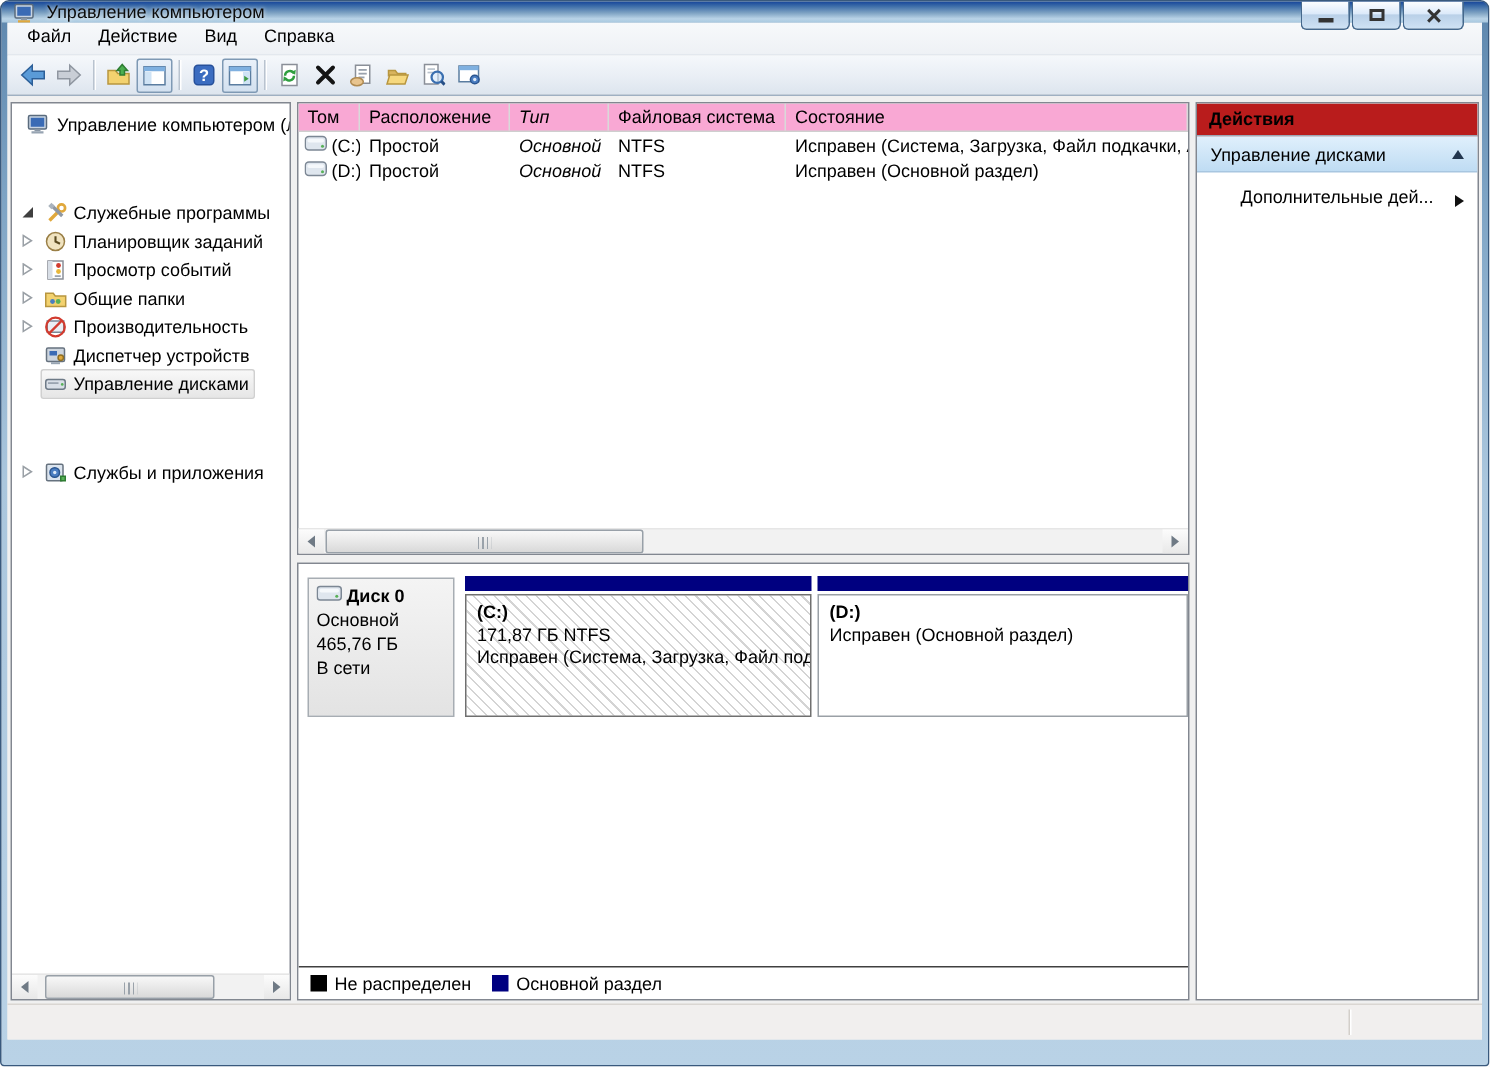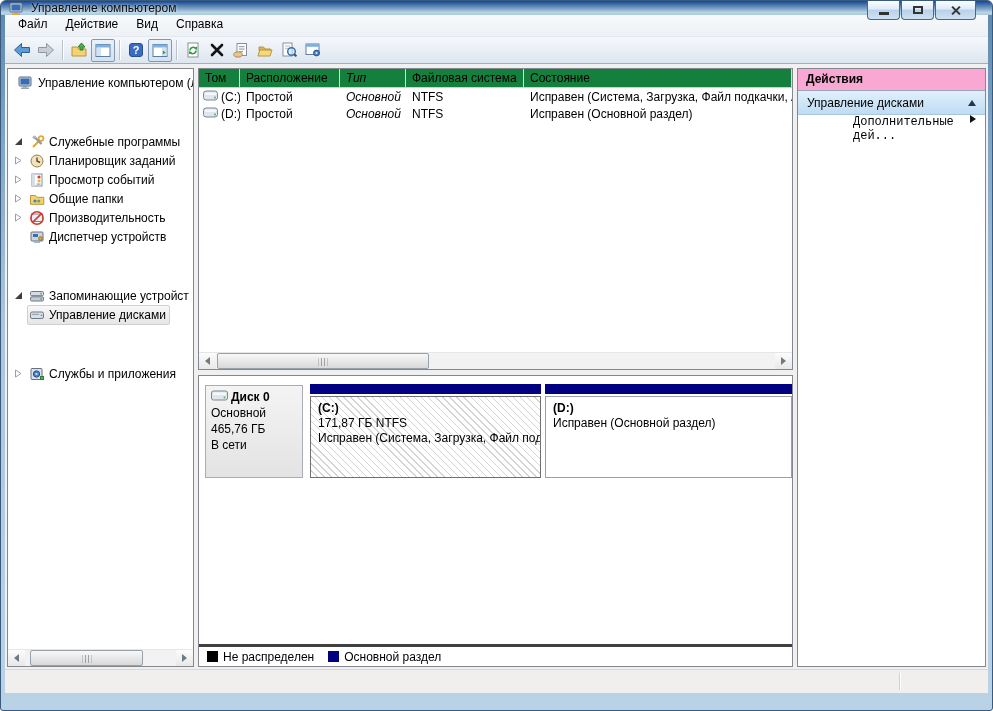--- a/index.html
+++ b/index.html
@@ -54,21 +54,21 @@
   .row-inner { display:inline-flex; align-items:center; gap:4px; padding:1px 3px 1px 1px; border:1px solid transparent; }
   .row-inner.tsel { background:linear-gradient(#f8f8f8,#e6e6e6); border:1px solid #d0d0d0; border-radius:2px; }
   .ticon { width:16px; height:16px; flex:none; display:inline-flex; }
 
   
   .middle { width:595px; display:flex; flex-direction:column; gap:5px; }
   .vol-pane { height:302px; }
   .disk-pane { height:292px; }
 
   
-  .vhead { display:flex; height:19px; border-bottom:1px solid #cfcfcf; background:#15803d; }
+  .vhead { display:flex; height:19px; border-bottom:1px solid #cfcfcf; background:#f9a8d4; }
   .vhead .cell { border-right:1px solid #d9d9d9; padding:2px 0 0 6px; white-space:nowrap; overflow:hidden; cursor:pointer; }
   .vrow { display:flex; height:17px; align-items:center; white-space:nowrap; cursor:default; }
   .vrow .cell { padding-left:6px; overflow:hidden; }
   .c-vol{width:41px;} .c-lay{width:100px;} .c-typ{width:66px;font-style:italic;} .c-fs{width:118px;} .c-st{flex:1;}
   .vrow .c-vol { display:flex; align-items:center; gap:3px; padding-left:4px; }
 
   
   .hscroll { position:absolute; left:0; right:0; bottom:0; height:17px; background:#f2f2f2; border-top:1px solid #e6e6e6; }
   .sarrow { position:absolute; top:0; width:17px; height:16px; display:flex; align-items:center; justify-content:center;
     background:linear-gradient(#fcfcfc,#e8e8e8); cursor:pointer; }
@@ -88,33 +88,33 @@
     background:linear-gradient(#f4f4f4,#e3e3e3); border:1px solid #a7adb3; padding:3px 5px; line-height:16px; }
   .disk-info .dname { display:flex; align-items:center; gap:3px; font-weight:bold; }
   .part { position:absolute; top:0; height:94px; }
   .part-c { left:105px; width:231px; } .part-d { left:340px; width:247px; }
   .part-bar { height:10px; width:100%; }
   .part-body { margin-top:2px; height:82px; background:#fff; border:1px solid #9aa0a6; padding:4px 7px; line-height:15px;
     white-space:nowrap; overflow:hidden; }
   .part-body.hatch { border:1px solid #707070;
     background:repeating-linear-gradient(45deg,#ffffff 0px,#ffffff 4px,#d4d4d4 4px,#d4d4d4 5px); }
   .pname { font-weight:bold; }
-  .legend { position:absolute; left:0; right:0; bottom:0; height:22px; border-top:3px solid #404040;
+  .legend { position:absolute; left:0; right:0; bottom:0; height:22px; border-top:1px solid #404040;
     display:flex; align-items:center; padding-left:8px; background:#fff; }
   .lg-item { display:flex; align-items:center; gap:5px; margin-right:14px; }
   .lg-sq { width:11px; height:11px; flex:none; }
 
   
   .actions-pane { width:189px; height:599px; }
-  .actions-header { height:22px; line-height:21px; font-weight:bold; padding-left:8px; border-bottom:1px solid #9ba7b5; background:#f9a8d4; }
+  .actions-header { height:22px; line-height:21px; font-weight:bold; padding-left:8px; border-bottom:1px solid #9ba7b5; background:#b91c1c; }
   .action-group { height:24px; display:flex; align-items:center; padding:0 9px;
     background:linear-gradient(#e0f0fc,#bfdcf3); border-bottom:1px solid #a8c6e0; cursor:pointer; }
   .action-group .lbl { flex:1; }
   .tri-up { width:0;height:0;border-left:4px solid transparent;border-right:4px solid transparent;border-bottom:6px solid #22364e; }
-  .action-sub { height:23px; display:flex; align-items:flex-start; padding:0 9px 0 55px; cursor:pointer;font-family:Liberation Mono, monospace; }
+  .action-sub { height:23px; display:flex; align-items:flex-end; padding:0 9px 0 29px; cursor:pointer; }
   .action-sub .lbl { flex:1; }
   .tri-rt { width:0;height:0;border-top:4px solid transparent;border-bottom:4px solid transparent;border-left:6px solid #111; }
 
   
   .statusbar { position:relative; height:24px; background:#f1efee; border-top:1px solid #dad6d2; }
   .statusbar .sdiv { position:absolute; right:88px; top:3px; bottom:3px; width:1px; background:#d3cfca; box-shadow:1px 0 0 #fff; }
 </style>
 </head>
 <body>
 
@@ -360,38 +360,20 @@
                   <rect x="2" y="3" width="12" height="9" rx="1" fill="#cdd5de" stroke="#66727f"></rect>
                   <rect x="4" y="5" width="5" height="3" fill="#3a6bb5"></rect>
                   <circle cx="11.5" cy="9.5" r="1.8" fill="#e0a83c" stroke="#8f6f23"></circle>
                   <rect x="5" y="12.5" width="6" height="1.3" fill="#97a4b2"></rect>
                 </svg>
               </span>
             <span>Диспетчер устройств</span>
           </span>
         </div>
 
-        <div class="trow lvl1">
-          <span class="expander">
-            <svg width="9" height="9" viewBox="0 0 9 9">
-                <path d="M8 1 L8 8 L1 8 Z" fill="#3f3f3f"></path>
-              </svg>
-            </span>
-          <span class="row-inner">
-            <span class="ticon">
-              <svg width="16" height="16" viewBox="0 0 16 16">
-                  <rect x="1.5" y="3.5" width="13" height="4.2" rx="1.2" fill="#d7dde5" stroke="#6e7a87"></rect>
-                  <rect x="1.5" y="8.8" width="13" height="4.2" rx="1.2" fill="#c3cbd5" stroke="#6e7a87"></rect>
-                  <circle cx="12" cy="5.6" r="0.9" fill="#58b058"></circle>
-                  <circle cx="12" cy="10.9" r="0.9" fill="#58b058"></circle>
-                </svg>
-              </span>
-            <span>Запоминающие устройст</span>
-          </span>
-        </div>
 
         <div class="trow lvl2">
           <span class="expander"></span>
           <span class="row-inner tsel">
             <span class="ticon">
               <svg width="16" height="16" viewBox="0 0 16 16">
                   <rect x="1.5" y="5" width="13" height="6.5" rx="1.6" fill="#d9dfe7" stroke="#6e7a87"></rect>
                   <rect x="3" y="6.8" width="7" height="1.2" fill="#9aa4b0"></rect>
                   <circle cx="12.5" cy="8.3" r="0.9" fill="#58b058"></circle>
                 </svg>

